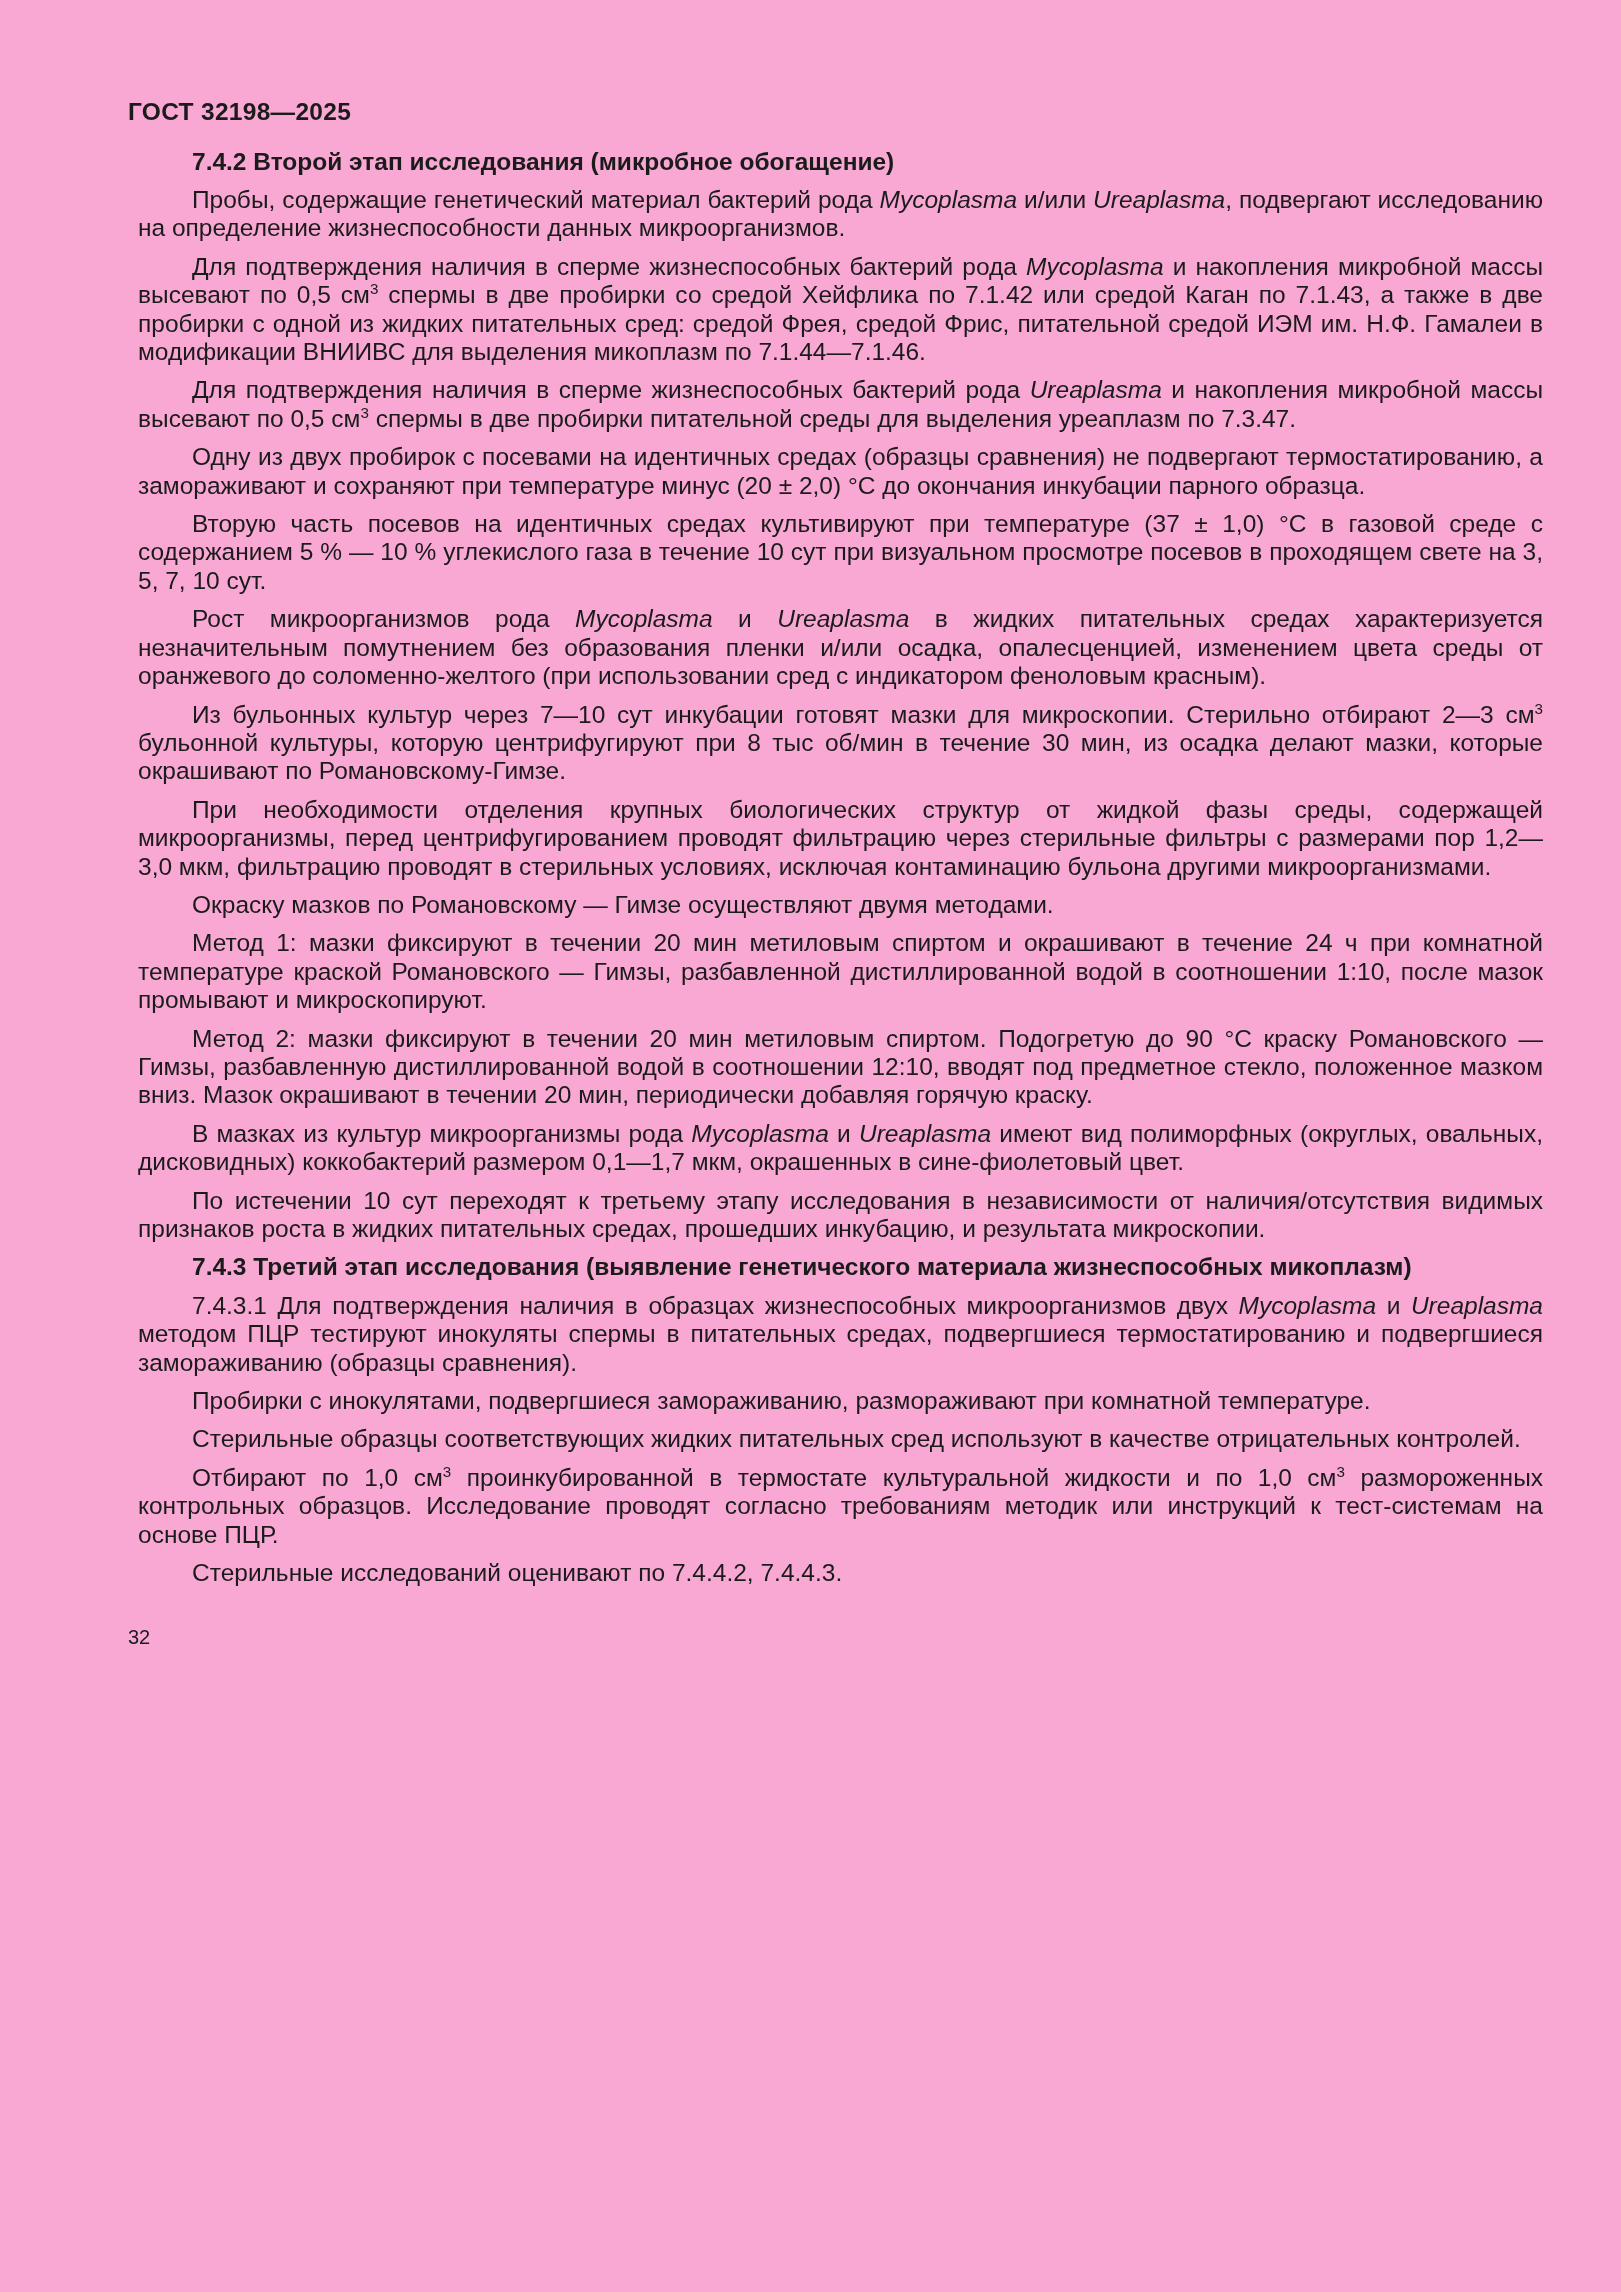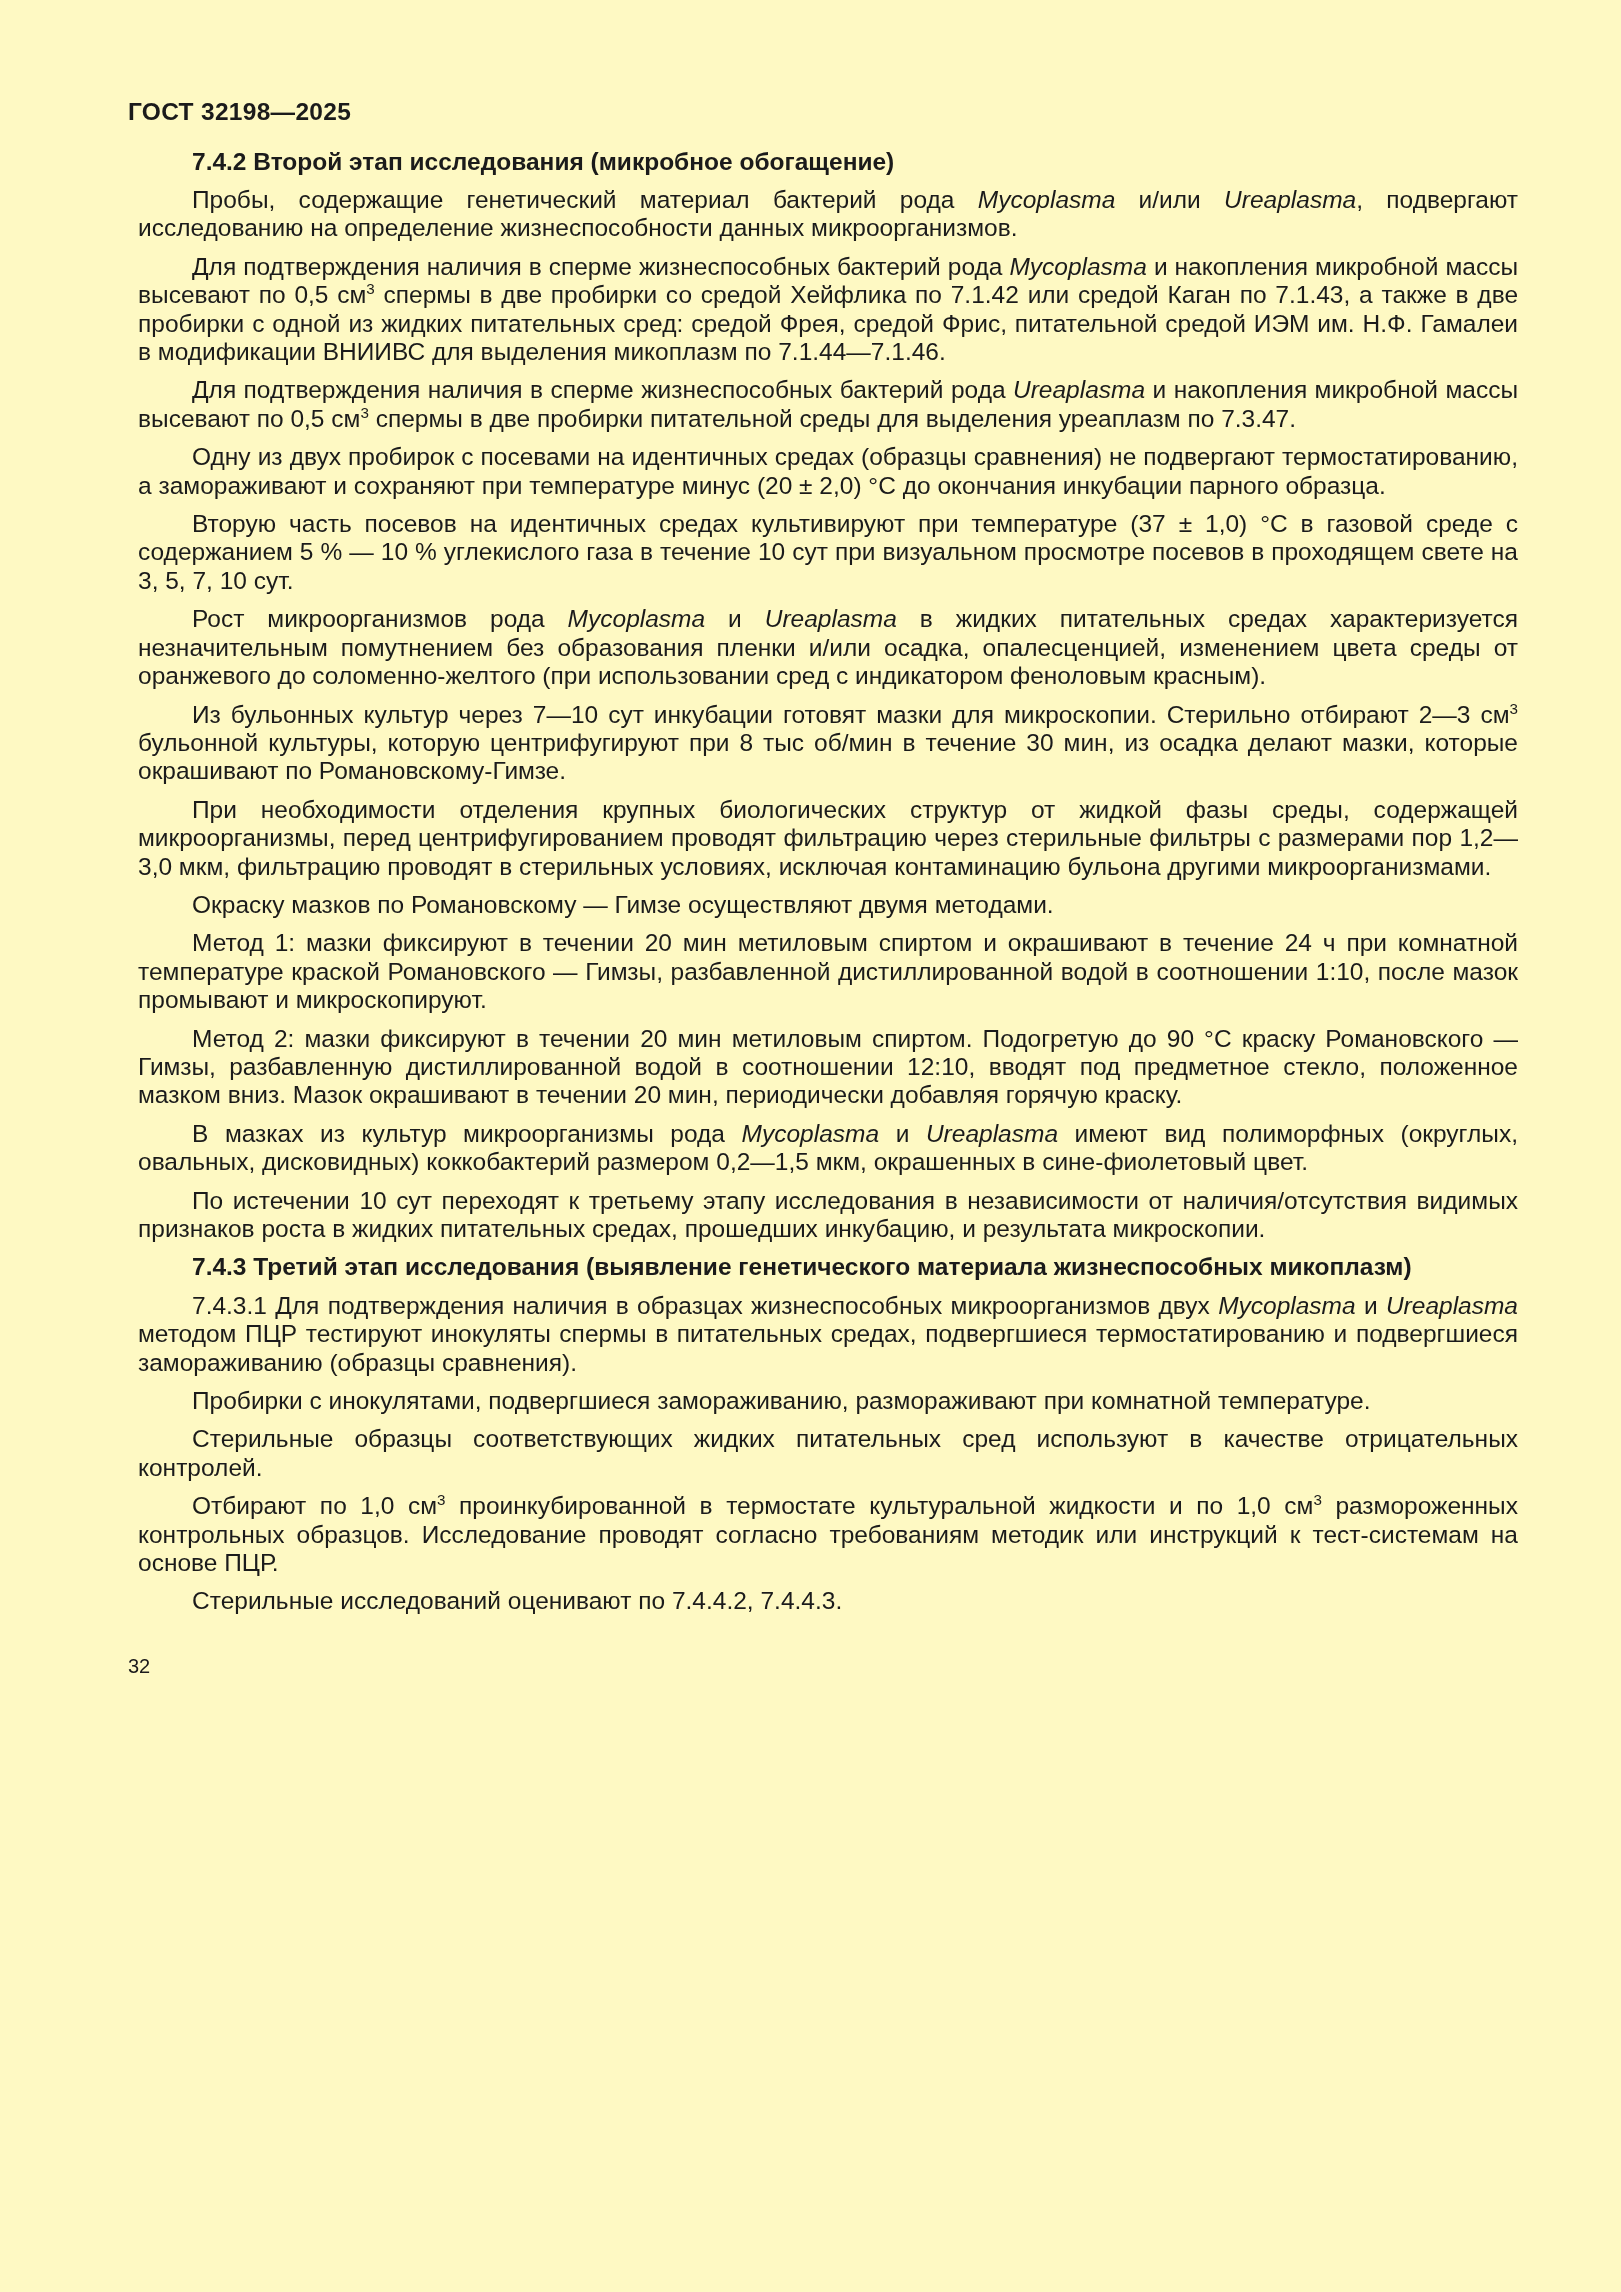--- a/index.html
+++ b/index.html
@@ -1,24 +1,24 @@
 <!DOCTYPE html>
 <html><head>
 <meta charset="utf-8">
 <style>
   * { margin: 0; padding: 0; box-sizing: border-box; }
   html, body { background: #e8e8e8; }
   .page {
     width: 1621px;
     height: 2293px;
     margin: 0 auto;
-    background: #fef9c3;
+    background: #f9a8d4;
     color: #1b1b1b;
     font-family: "Liberation Sans", sans-serif;
-    padding: 98px 93px 0 128px;
+    padding: 98px 68px 0 128px;
     position: relative;
     overflow: hidden;
   }
   .doc-header {
     font-size: 24.5px;
     font-weight: 700;
     letter-spacing: 0.3px;
     margin-bottom: 21.6px;
   }
   .doc-body {
@@ -58,21 +58,21 @@
       <p class="para"><span>Для подтверждения наличия в сперме жизнеспособных бактерий рода </span><em>Mycoplasma</em><span> и накопления микробной массы высевают по 0,5 см</span><sup>3</sup><span> спермы в две пробирки со средой Хейфлика по 7.1.42 или средой Каган по 7.1.43, а также в две пробирки с одной из жидких питательных сред: средой Фрея, средой Фрис, питательной средой ИЭМ им. Н.Ф. Гамалеи в модификации ВНИИВС для выделения микоплазм по 7.1.44—7.1.46.</span></p>
       <p class="para"><span>Для подтверждения наличия в сперме жизнеспособных бактерий рода </span><em>Ureaplasma</em><span> и накопления микробной массы высевают по 0,5 см</span><sup>3</sup><span> спермы в две пробирки питательной среды для выделения уреаплазм по 7.3.47.</span></p>
       <p class="para"><span>Одну из двух пробирок с посевами на идентичных средах (образцы сравнения) не подвергают термостатированию, а замораживают и сохраняют при температуре минус (20 ± 2,0) °С до окончания инкубации парного образца.</span></p>
       <p class="para"><span>Вторую часть посевов на идентичных средах культивируют при температуре (37 ± 1,0) °С в газовой среде с содержанием 5 % — 10 % углекислого газа в течение 10 сут при визуальном просмотре посевов в проходящем свете на 3, 5, 7, 10 сут.</span></p>
       <p class="para"><span>Рост микроорганизмов рода </span><em>Mycoplasma</em><span> и </span><em>Ureaplasma</em><span> в жидких питательных средах характеризуется незначительным помутнением без образования пленки и/или осадка, опалесценцией, изменением цвета среды от оранжевого до соломенно-желтого (при использовании сред с индикатором феноловым красным).</span></p>
       <p class="para"><span>Из бульонных культур через 7—10 сут инкубации готовят мазки для микроскопии. Стерильно отбирают 2—3 см</span><sup>3</sup><span> бульонной культуры, которую центрифугируют при 8 тыс об/мин в течение 30 мин, из осадка делают мазки, которые окрашивают по Романовскому-Гимзе.</span></p>
       <p class="para"><span>При необходимости отделения крупных биологических структур от жидкой фазы среды, содержащей микроорганизмы, перед центрифугированием проводят фильтрацию через стерильные фильтры с размерами пор 1,2—3,0 мкм, фильтрацию проводят в стерильных условиях, исключая контаминацию бульона другими микроорганизмами.</span></p>
       <p class="para"><span>Окраску мазков по Романовскому — Гимзе осуществляют двумя методами.</span></p>
       <p class="para"><span>Метод 1: мазки фиксируют в течении 20 мин метиловым спиртом и окрашивают в течение 24 ч при комнатной температуре краской Романовского — Гимзы, разбавленной дистиллированной водой в соотношении 1:10, после мазок промывают и микроскопируют.</span></p>
       <p class="para"><span>Метод 2: мазки фиксируют в течении 20 мин метиловым спиртом. Подогретую до 90 °С краску Романовского — Гимзы, разбавленную дистиллированной водой в соотношении 12:10, вводят под предметное стекло, положенное мазком вниз. Мазок окрашивают в течении 20 мин, периодически добавляя горячую краску.</span></p>
-      <p class="para"><span>В мазках из культур микроорганизмы рода </span><em>Mycoplasma</em><span> и </span><em>Ureaplasma</em><span> имеют вид полиморфных (округлых, овальных, дисковидных) коккобактерий размером 0,2—1,5 мкм, окрашенных в сине-фиолетовый цвет.</span></p>
+      <p class="para"><span>В мазках из культур микроорганизмы рода </span><em>Mycoplasma</em><span> и </span><em>Ureaplasma</em><span> имеют вид полиморфных (округлых, овальных, дисковидных) коккобактерий размером 0,1—1,7 мкм, окрашенных в сине-фиолетовый цвет.</span></p>
       <p class="para"><span>По истечении 10 сут переходят к третьему этапу исследования в независимости от наличия/отсутствия видимых признаков роста в жидких питательных средах, прошедших инкубацию, и результата микроскопии.</span></p>
       <p class="heading"><span>7.4.3 Третий этап исследования (выявление генетического материала жизнеспособных микоплазм)</span></p>
       <p class="para"><span>7.4.3.1 Для подтверждения наличия в образцах жизнеспособных микроорганизмов двух </span><em>Mycoplasma</em><span> и </span><em>Ureaplasma</em><span> методом ПЦР тестируют инокуляты спермы в питательных средах, подвергшиеся термостатированию и подвергшиеся замораживанию (образцы сравнения).</span></p>
       <p class="para"><span>Пробирки с инокулятами, подвергшиеся замораживанию, размораживают при комнатной температуре.</span></p>
       <p class="para"><span>Стерильные образцы соответствующих жидких питательных сред используют в качестве отрицательных контролей.</span></p>
       <p class="para"><span>Отбирают по 1,0 см</span><sup>3</sup><span> проинкубированной в термостате культуральной жидкости и по 1,0 см</span><sup>3</sup><span> размороженных контрольных образцов. Исследование проводят согласно требованиям методик или инструкций к тест-системам на основе ПЦР.</span></p>
       <p class="para"><span>Стерильные исследований оценивают по 7.4.4.2, 7.4.4.3.</span></p>
     </main>
 
   <footer class="doc-footer">

